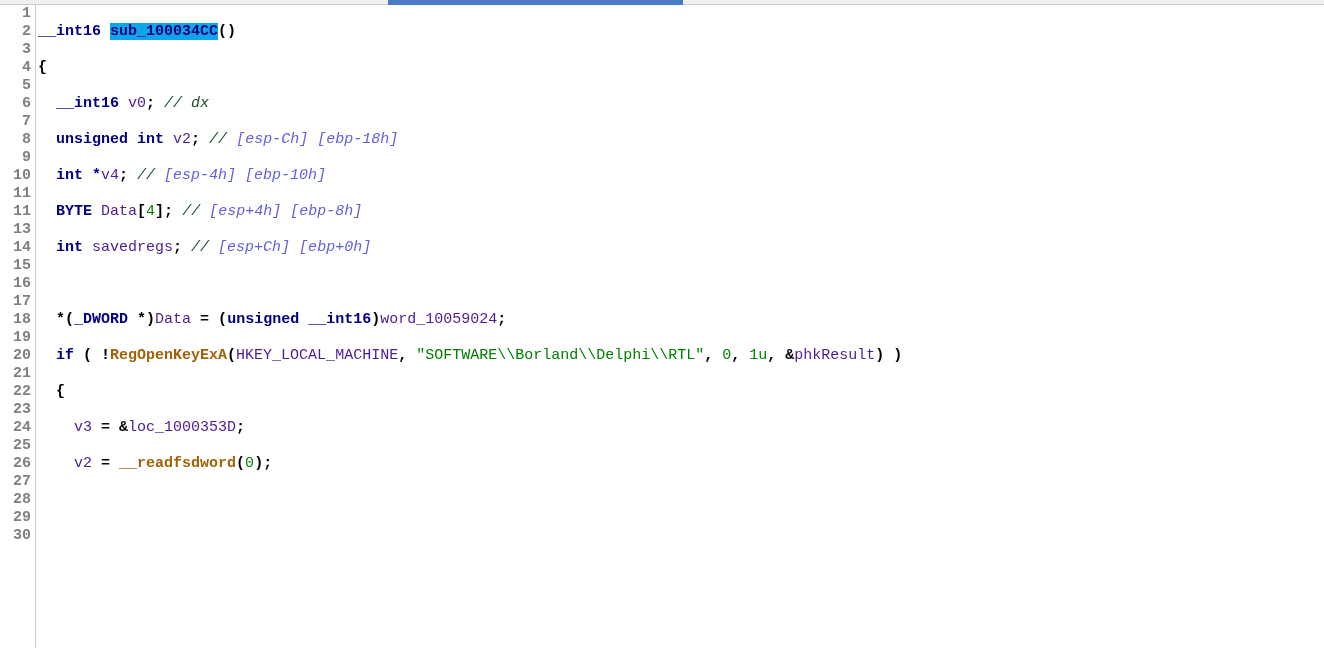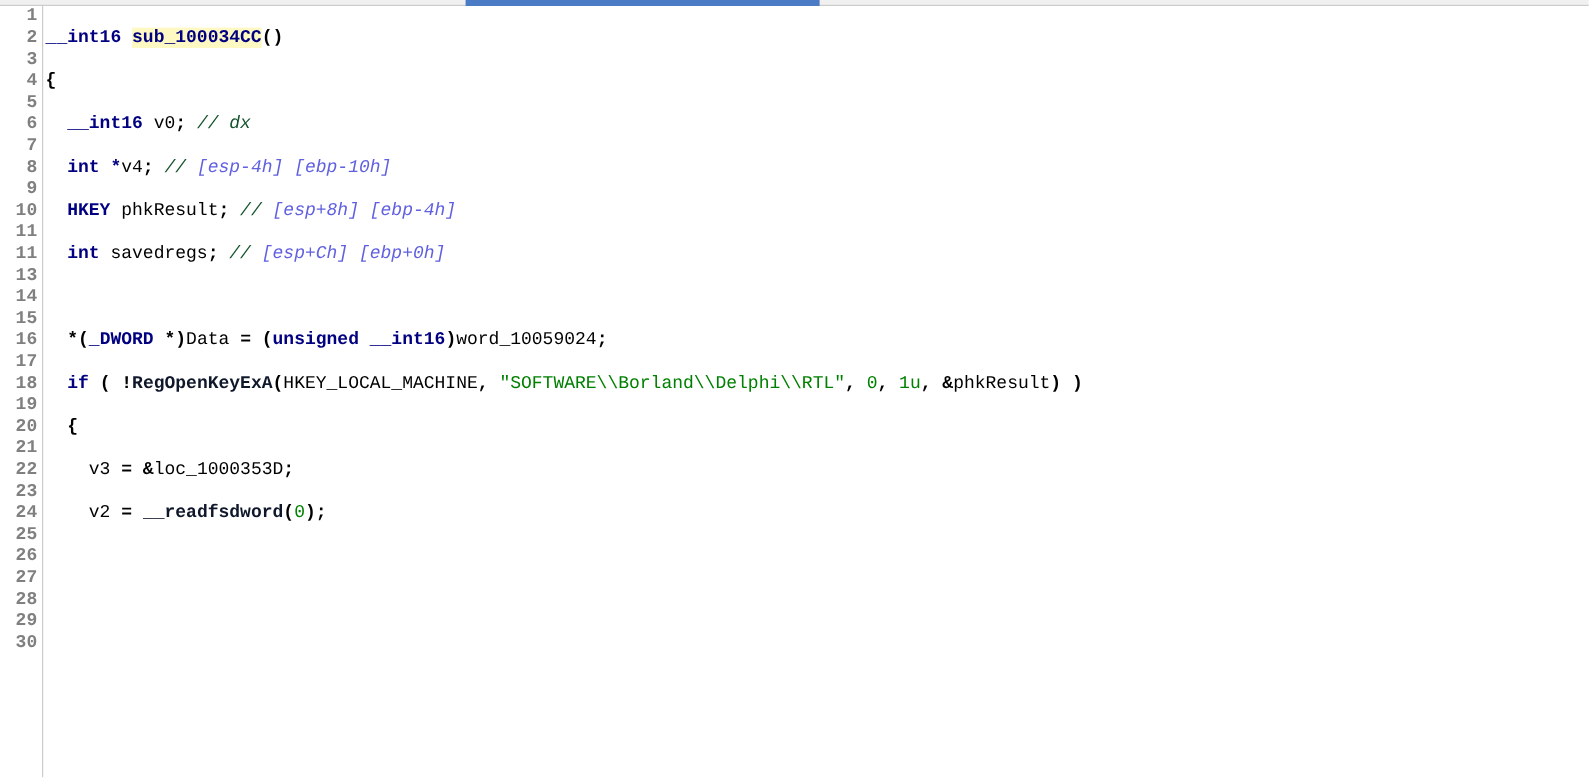--- a/index.html
+++ b/index.html
@@ -41,26 +41,26 @@
 .gutter div { height: 18px; line-height: 18px; }
 .code {
   flex: 1;
   padding-left: 2px;
   white-space: pre;
   line-height: 18px;
   color: #000;
 }
 .code .line { height: 18px; }
 .kw { color: #000080; font-weight: bold; text-align: right; }
-.fn-hl { color: #000080; font-weight: bold; background: #fef9c3; }
-.var { color: #000000; }
+.fn-hl { color: #000080; font-weight: bold; background: #0ea5e9; }
+.var { color: #4c1d95; }
 .cmt { color: #14532d; font-style: italic; }
 .str { color: #008000; }
 .num { color: #008000; }
-.api { color: #0f172a; font-weight: bold; }
+.api { color: #a16207; font-weight: bold; }
 .punc { color: #000; font-weight: bold; }
 .ann { color: #6060e0; font-style: italic; }
 </style>
 </head>
 <body>
 
 <div class="top-bar">
   <div class="tab-inactive"></div>
 </div>
 
@@ -94,22 +94,23 @@
       <div>26</div>
       <div>27</div>
       <div>28</div>
       <div>29</div>
       <div>30</div>
     </div>
   <div class="code" id="code">
 <div class="line"><span class="kw">__int16</span> <span class="fn-hl">sub_100034CC</span><span class="punc">()</span></div>
 <div class="line"><span class="punc">{</span></div>
 <div class="line">  <span class="kw">__int16</span> <span class="var">v0</span><span class="punc">;</span> <span class="cmt">// dx</span></div>
+<div class="line">  <span class="kw">unsigned int</span> <span class="var">v2</span><span class="punc">;</span> <span class="cmt">// </span><span class="ann">[esp-Ch] [ebp-18h]</span></div>
 <div class="line">  <span class="kw">int *</span><span class="var">v4</span><span class="punc">;</span> <span class="cmt">// </span><span class="ann">[esp-4h] [ebp-10h]</span></div>
-<div class="line">  <span class="kw">HKEY</span> <span class="var">phkResult</span><span class="punc">;</span> <span class="cmt">// </span><span class="ann">[esp+8h] [ebp-4h]</span></div>
+<div class="line">  <span class="kw">BYTE</span> <span class="var">Data</span><span class="punc">[</span><span class="num">4</span><span class="punc">];</span> <span class="cmt">// </span><span class="ann">[esp+4h] [ebp-8h]</span></div>
 <div class="line">  <span class="kw">int</span> <span class="var">savedregs</span><span class="punc">;</span> <span class="cmt">// </span><span class="ann">[esp+Ch] [ebp+0h]</span></div>
 <div class="line"></div>
 <div class="line">  <span class="punc">*(</span><span class="kw">_DWORD</span> <span class="punc">*)</span><span class="var">Data</span> <span class="punc">= (</span><span class="kw">unsigned __int16</span><span class="punc">)</span><span class="var">word_10059024</span><span class="punc">;</span></div>
 <div class="line">  <span class="kw">if</span> <span class="punc">( !</span><span class="api">RegOpenKeyExA</span><span class="punc">(</span><span class="var">HKEY_LOCAL_MACHINE</span><span class="punc">, </span><span class="str">"SOFTWARE\\Borland\\Delphi\\RTL"</span><span class="punc">, </span><span class="num">0</span><span class="punc">, </span><span class="num">1u</span><span class="punc">, &amp;</span><span class="var">phkResult</span><span class="punc">) )</span></div>
 <div class="line">  <span class="punc">{</span></div>
 <div class="line">    <span class="var">v3</span> <span class="punc">= &amp;</span><span class="var">loc_1000353D</span><span class="punc">;</span></div>
 <div class="line">    <span class="var">v2</span> <span class="punc">= </span><span class="api">__readfsdword</span><span class="punc">(</span><span class="num">0</span><span class="punc">);</span></div>
 
 
 

